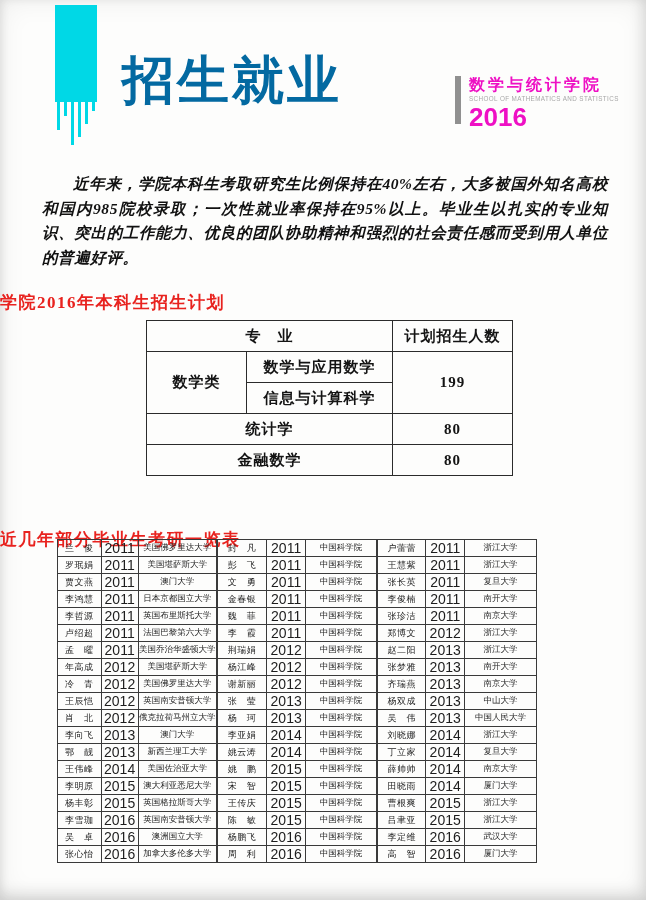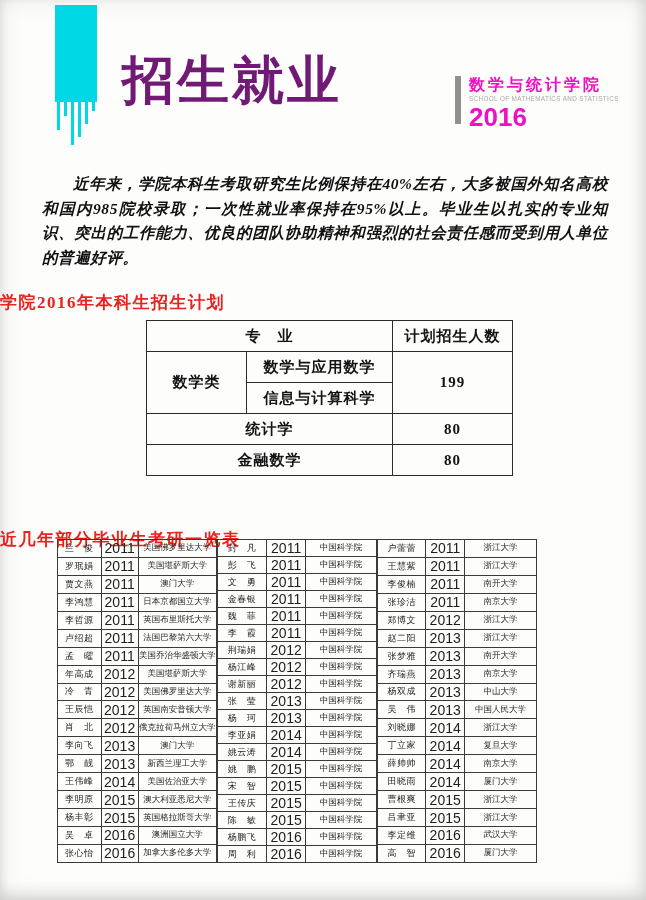--- a/index.html
+++ b/index.html
@@ -12,21 +12,21 @@
     position:relative;width:646px;height:900px;overflow:hidden;
     background:#fdfdfc;
     box-shadow:inset 0 0 28px rgba(0,0,0,0.07), inset -4px -7px 14px rgba(0,0,0,0.10), inset 3px 0 8px rgba(0,0,0,0.05);
   }
   
   .brush-rect{position:absolute;left:55px;top:5px;width:42px;height:97px;}
   .drip{position:absolute;}
   .page-title{
     position:absolute;left:122px;top:54px;
     font-family:"Liberation Sans","DejaVu Sans",sans-serif;
-    font-weight:900;font-size:52px;letter-spacing:3px;color:#701a75;line-height:1;
+    font-weight:900;font-size:52px;letter-spacing:3px;color:#0369a1;line-height:1;
   }
   .badge{position:absolute;left:455px;top:76px;display:flex;align-items:stretch;}
   .badge-bar{width:6px;height:48px;background:#909090;margin-right:8px;}
   .badge-school{font-family:"Liberation Sans","DejaVu Sans",sans-serif;font-weight:900;font-size:16px;letter-spacing:3px;line-height:1.1;}
   .badge-en{font-family:"Liberation Sans","DejaVu Sans",sans-serif;font-size:6.3px;color:#a8a8a8;letter-spacing:0.4px;margin-top:1px;white-space:nowrap;}
   .badge-year{font-family:"Liberation Sans","DejaVu Sans",sans-serif;font-weight:900;font-size:26px;line-height:1;margin-top:2px;}
   
   .intro{
     position:absolute;left:42px;top:172px;width:566px;
     font-size:15.5px;font-weight:600;line-height:24.6px;letter-spacing:0.6px;
@@ -202,20 +202,25 @@
             <td class="gc-name">李明原</td>
             <td class="gc-year">2015</td>
             <td class="gc-school">澳大利亚悉尼大学</td>
           </tr>
           <tr>
             <td class="gc-name">杨丰彰</td>
             <td class="gc-year">2015</td>
             <td class="gc-school">英国格拉斯哥大学</td>
           </tr>
           <tr>
+            <td class="gc-name">李雪珈</td>
+            <td class="gc-year">2016</td>
+            <td class="gc-school">英国南安普顿大学</td>
+          </tr>
+          <tr>
             <td class="gc-name">吴　卓</td>
             <td class="gc-year">2016</td>
             <td class="gc-school">澳洲国立大学</td>
           </tr>
           <tr>
             <td class="gc-name">张心怡</td>
             <td class="gc-year">2016</td>
             <td class="gc-school">加拿大多伦多大学</td>
           </tr>
         </tbody>
@@ -335,20 +340,25 @@
             <td class="gc-name">户蕾蕾</td>
             <td class="gc-year">2011</td>
             <td class="gc-school">浙江大学</td>
           </tr>
           <tr>
             <td class="gc-name">王慧紫</td>
             <td class="gc-year">2011</td>
             <td class="gc-school">浙江大学</td>
           </tr>
           <tr>
+            <td class="gc-name">张长英</td>
+            <td class="gc-year">2011</td>
+            <td class="gc-school">复旦大学</td>
+          </tr>
+          <tr>
             <td class="gc-name">李俊楠</td>
             <td class="gc-year">2011</td>
             <td class="gc-school">南开大学</td>
           </tr>
           <tr>
             <td class="gc-name">张珍洁</td>
             <td class="gc-year">2011</td>
             <td class="gc-school">南京大学</td>
           </tr>
           <tr>

